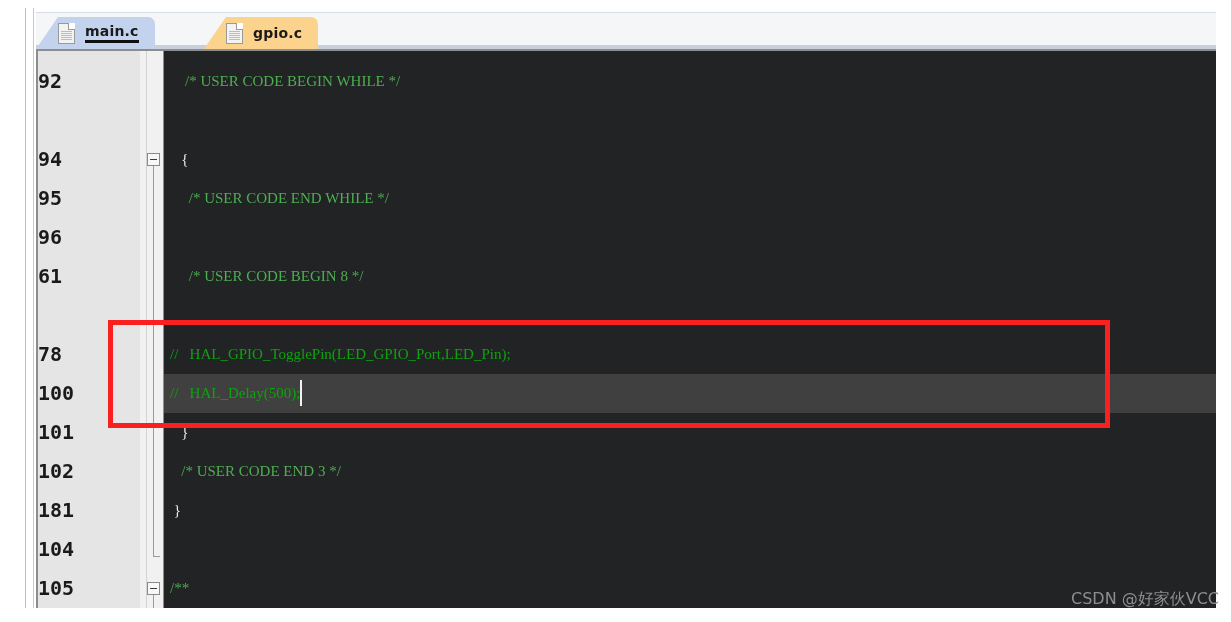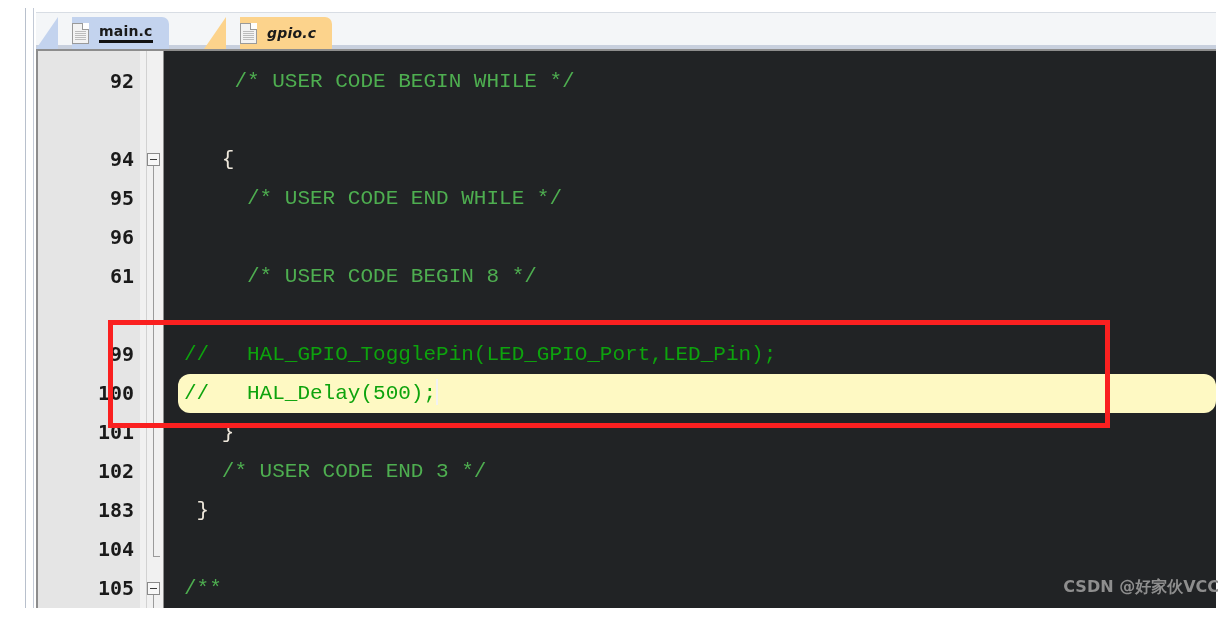--- a/index.html
+++ b/index.html
@@ -58,40 +58,39 @@
   }
 
   .tab {
     position: absolute;
     top: 14px;
     height: 32px;
     display: flex;
     align-items: center;
     box-sizing: border-box;
     padding: 6px 14px 0 6px;
-    gap: 14px;
   }
   .tab .slant {
     width: 0;
     height: 0;
     border-style: solid;
     border-width: 0 0 32px 22px;
     border-color: transparent transparent var(--tabcol) transparent;
     margin-left: -6px;
   }
   .tab .body {
     height: 32px;
     background: var(--tabcol);
     display: flex;
     align-items: center;
     padding-right: 16px;
     border-top-right-radius: 7px;
   }
   .tab-main { left: 36px; --tabcol: #c3d3ee; }
-  .tab-gpio { left: 204px; font-style: italic; --tabcol: #fcd38c; }
+  .tab-gpio { left: 204px; --tabcol: #fcd38c; }
 
   .doc-icon {
     position: relative;
     width: 15px;
     height: 19px;
     background: #f3f3f3;
     border: 1px solid #9a9a9a;
     margin-right: 10px;
     flex: none;
   }
@@ -188,44 +187,43 @@
     position: absolute;
     left: 0;
     width: 100%;
     height: 39px;
     display: flex;
     align-items: center;
   }
   .lineno {
     position: absolute;
     width: 96px;
-    text-align: right;
+    text-align: left;
     font-family: "DejaVu Sans Mono", monospace;
     font-size: 20px;
     font-weight: bold;
     color: #1a1a1a;
     height: 39px;
     line-height: 39px;
   }
   .code {
     position: absolute;
-    left: 140px;
+    left: 126px;
     right: 0;
     height: 39px;
     line-height: 39px;
-    font-family: Liberation Mono, monospace;
-    font-size: 21px;
+    font-family: Liberation Serif, serif;
+    font-size: 15px;
     white-space: pre;
     color: #d8d8d8;
     padding-left: 6px;
     box-sizing: border-box;
   }
   .code.current {
-    background: #fef9c3;
-    border-radius: 12px;
+    background: #404040;
   }
 
   
   .c-comment   { color: #4eae50; }
   .c-commented { color: #0da30d; }
   .c-kw        { color: #2a7fd4; }
   .c-paren     { color: #cfa16a; }
   .c-num       { color: #6cd08a; }
   .c-brace     { color: #efe8dc; }
 
@@ -280,26 +278,25 @@
     height: 108px;
     border: 5px solid #fa2020;
     box-sizing: border-box;
     pointer-events: none;
   }
 
   
   .watermark {
     position: absolute;
     right: 12px;
-    bottom: 24px;
+    bottom: 12px;
     font-family: "DejaVu Sans", sans-serif;
     font-size: 16px;
     color: #8e8e8e;
     white-space: nowrap;
-    font-weight: bold;
   }
 </style>
 </head>
 <body>
 
 <div id="root">
 
   <div class="chrome-line-a"></div>
   <div class="chrome-line-b"></div>
 
@@ -349,41 +346,41 @@
       <div class="code"></div>
     </div>
 
     <div class="row" style="top:206px">
       <div class="lineno">61</div>
       <div class="code"><span class="c-comment">     /* USER CODE BEGIN 8 */</span></div>
     </div>
 
 
     <div class="row" style="top:284px">
-      <div class="lineno">99</div>
+      <div class="lineno">78</div>
       <div class="code"><span class="c-commented">//   HAL_GPIO_TogglePin(LED_GPIO_Port,LED_Pin);</span></div>
     </div>
 
     <div class="row" style="top:323px">
       <div class="lineno">100</div>
       <div class="code current"><span class="c-commented">//   HAL_Delay(500);</span><span class="caret"></span></div>
     </div>
 
     <div class="row" style="top:362px">
       <div class="lineno">101</div>
       <div class="code"><span class="c-brace">   }</span></div>
     </div>
 
     <div class="row" style="top:401px">
       <div class="lineno">102</div>
       <div class="code"><span class="c-comment">   /* USER CODE END 3 */</span></div>
     </div>
 
     <div class="row" style="top:440px">
-      <div class="lineno">183</div>
+      <div class="lineno">181</div>
       <div class="code"><span class="c-brace"> }</span></div>
     </div>
 
     <div class="row" style="top:479px">
       <div class="lineno">104</div>
       <div class="code"></div>
     </div>
 
     <div class="row" style="top:518px">
       <div class="lineno">105</div>

